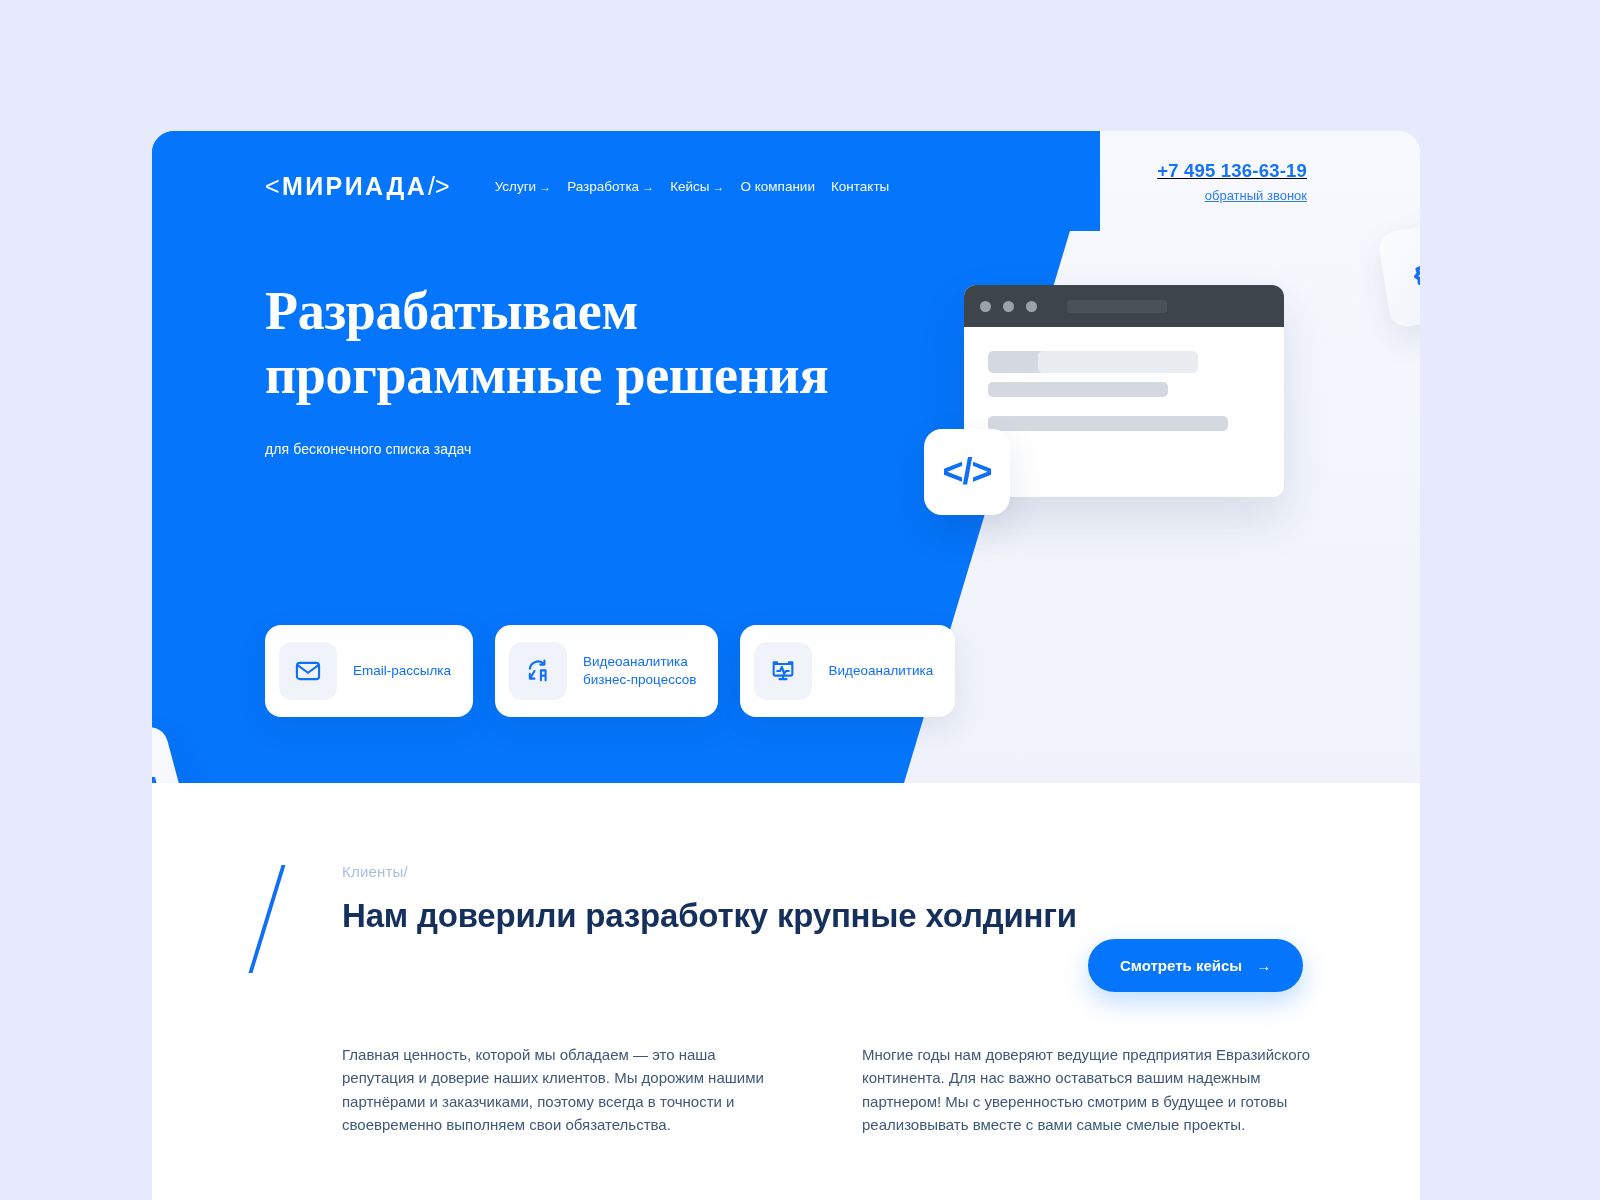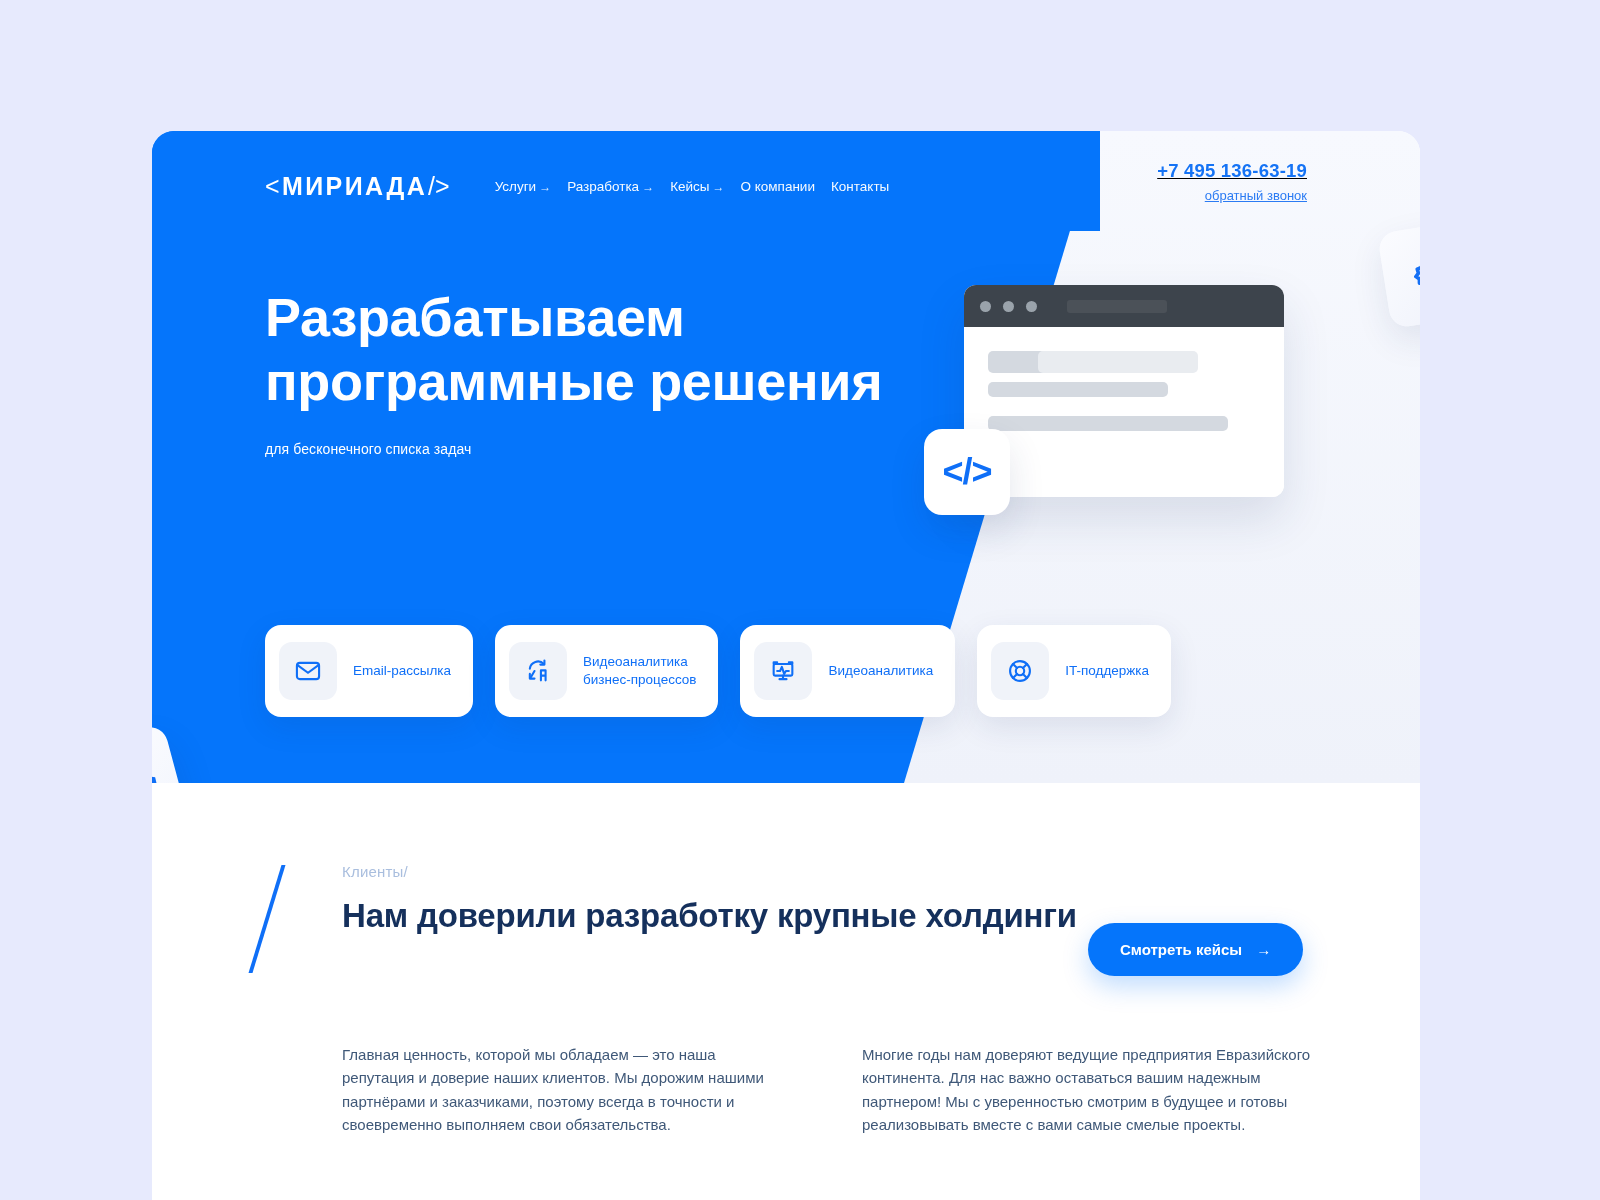--- a/index.html
+++ b/index.html
@@ -83,27 +83,28 @@
     display: inline-block;
     margin-top: 6px;
     color: #2b7bf3;
     font-size: 13px;
     text-decoration: underline;
     cursor: pointer;
   }
 
   
   .headline {
-    position: absolute; left: 113px; top: 155px;
+    position: absolute; left: 113px; top: 149px;
     color: #ffffff;
     font-size: 54px;
     font-weight: bold;
     line-height: 1.18;
     letter-spacing: -0.3px;
     max-width: 680px;
+    font-family: Liberation Serif, serif;
   }
   .subhead {
     position: absolute; left: 113px; top: 310px;
     color: #ffffff;
     font-size: 14px;
     font-weight: 400;
     letter-spacing: .1px;
   }
 
   
@@ -191,21 +192,21 @@
     position: absolute; left: 190px; top: 80px;
     color: #a9bede; font-size: 15px; letter-spacing: .2px;
   }
   .sec-title {
     position: absolute; left: 190px; top: 112px;
     color: #15305c;
     font-size: 33px; font-weight: bold; line-height: 1.3;
     letter-spacing: -.2px;
   }
   .cta {
-    position: absolute; left: 936px; top: 140px;
+    position: absolute; left: 936px; top: 156px;
     height: 53px; padding: 17px 32px;
     background: #0575fb; color: #fff;
     border: none; border-radius: 27px;
     font-family: "Liberation Sans", sans-serif;
     font-size: 15px; font-weight: bold;
     display: flex; align-items: center; gap: 14px;
     cursor: pointer;
     box-shadow: 0 10px 26px rgba(5,117,251,.25);
   }
   .paras { position: absolute; left: 190px; top: 260px; display: flex; gap: 70px; }
@@ -307,30 +308,20 @@
           <svg width="28" height="28" viewBox="0 0 24 24" fill="none" stroke="#0f6ff7" stroke-width="1.8">
             <path d="M4 6V4.5h3M20 6V4.5h-3" stroke-linecap="round" stroke-linejoin="round"></path>
             <rect x="4" y="6" width="16" height="10" rx="1.2"></rect>
             <path d="M9 19h6M12 16v3" stroke-linecap="round"></path>
             <path d="M7 12l2.5 0 1.5-3.5 2 6 1.5-2.5H17" stroke-linecap="round" stroke-linejoin="round"></path>
           </svg>
         </span>
         <span class="card-label">Видеоаналитика</span>
       </div>
 
-      <div class="card">
-        <span class="card-icon">
-          <svg width="28" height="28" viewBox="0 0 24 24" fill="none" stroke="#0f6ff7" stroke-width="1.8">
-            <circle cx="12" cy="12" r="8.5"></circle>
-            <circle cx="12" cy="12" r="3.6"></circle>
-            <path d="M6 6l3.5 3.5M18 6l-3.5 3.5M6 18l3.5-3.5M18 18l-3.5-3.5" stroke-linecap="round"></path>
-          </svg>
-        </span>
-        <span class="card-label">IT-поддержка</span>
-      </div>
 
     </div>
   </section>
 
   <section class="clients">
     <div class="slash-mark"></div>
     <div class="eyebrow">Клиенты/</div>
     <h2 class="sec-title">Нам доверили разработку крупные холдинги</h2>
     <button class="cta">
       <span>Смотреть кейсы</span>

